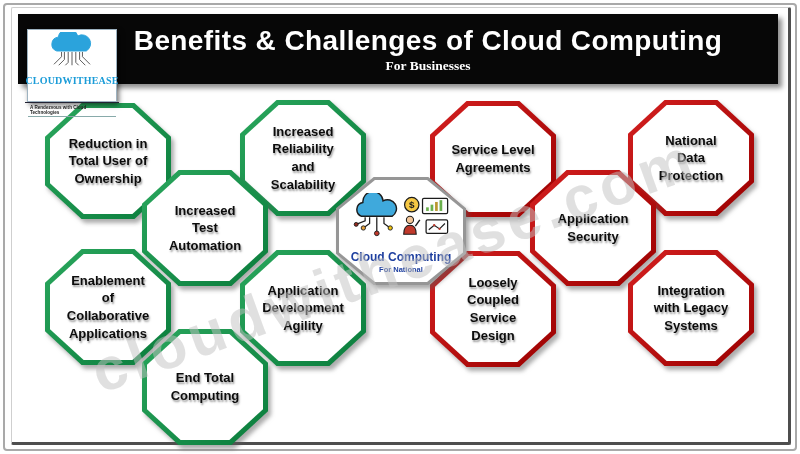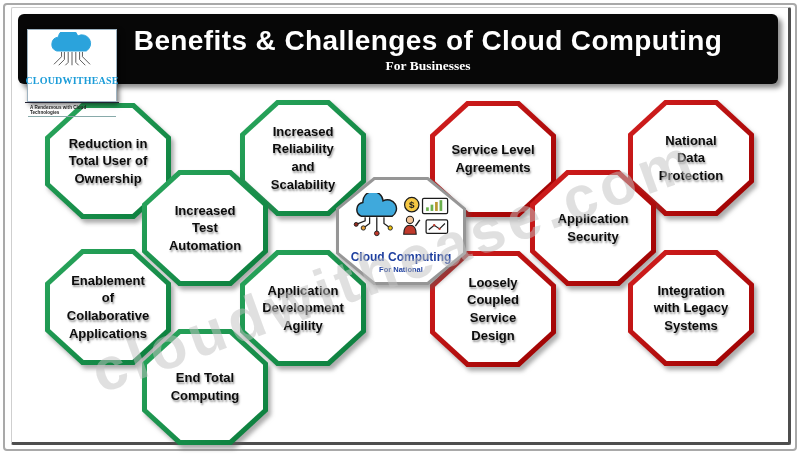--- a/index.html
+++ b/index.html
@@ -7,21 +7,21 @@
     width:800px;height:454px;position:relative;overflow:hidden;
     background:#ffffff;font-family:"Liberation Sans",sans-serif;
   }
   
   .outer-frame{position:absolute;inset:3px;border:2px solid #a9a9a9;border-radius:4px;pointer-events:none;z-index:1;}
   .panel{position:absolute;left:11px;top:7px;width:776px;height:434px;background:#fff;
     border:1px solid #cfcfcf;border-right:3px solid #4e4e4e;border-bottom:3px solid #4e4e4e;border-radius:2px;z-index:1;}
   
   .header-bar{position:absolute;left:18px;top:14px;width:760px;height:70px;background:#070707;
     box-shadow:4px 4px 5px rgba(0,0,0,.45);z-index:3;display:flex;flex-direction:column;
-    align-items:center;justify-content:center;box-sizing:border-box;padding-left:60px;border-radius:6px;}
+    align-items:center;justify-content:center;box-sizing:border-box;padding-left:60px;}
   .header-title{color:#fff;font-weight:bold;font-size:28px;letter-spacing:.4px;white-space:nowrap;}
   .header-subtitle{color:#fff;font-weight:bold;font-size:13.5px;margin-top:1px;font-family:Liberation Serif, serif;}
   
   .logo-card{position:absolute;left:27px;top:29px;width:90px;height:73px;background:#fff;
     border:1px solid #9db2c0;box-shadow:2px 3px 5px rgba(0,0,0,.55);z-index:4;
     display:flex;flex-direction:column;align-items:center;box-sizing:border-box;padding-top:2px;}
   .logo-brand{font-family:"Liberation Serif",serif;font-weight:bold;font-size:10px;letter-spacing:.2px;
     color:#1b9cd8;border-bottom:1.5px solid #223;padding-bottom:16px;margin-top:1px;}
   .logo-tagline{font-size:4.6px;font-weight:bold;color:#222;margin-top:1.5px;border-bottom:1px solid #8aa;padding:0 2px 1px 2px;}
   

